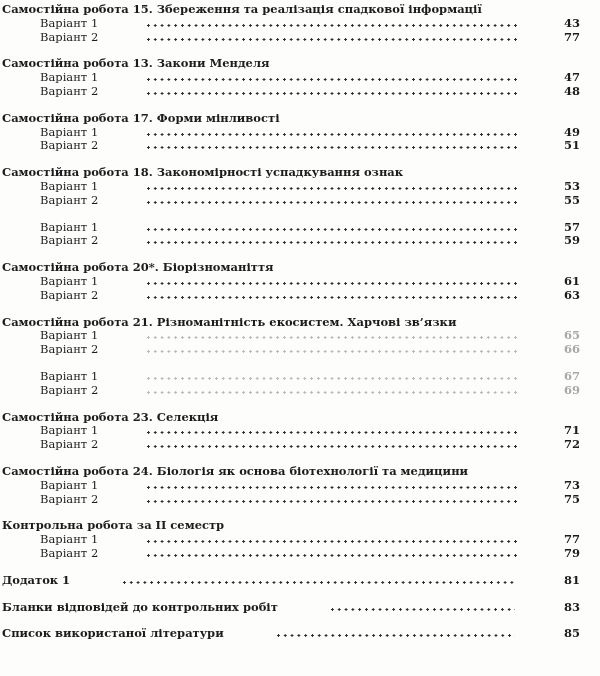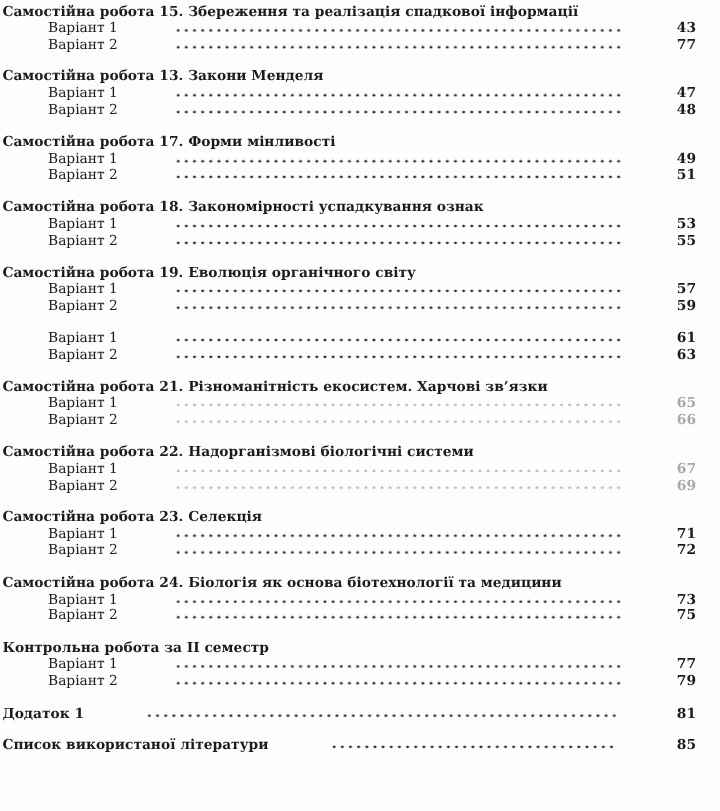--- a/index.html
+++ b/index.html
@@ -108,36 +108,36 @@
   </div>
 
   <div class="line entry">
     <span class="label">Варіант 2</span>
     <span class="leader"></span>
     <span class="pagenum">55</span>
   </div>
 </div>
 
   <div class="section">
-    <div class="line title">Самостійна робота 19. Еволюція органічного світу</div>
 
   <div class="line entry">
     <span class="label">Варіант 1</span>
     <span class="leader"></span>
     <span class="pagenum">57</span>
   </div>
 
   <div class="line entry">
     <span class="label">Варіант 2</span>
     <span class="leader"></span>
     <span class="pagenum">59</span>
   </div>
 </div>
 
   <div class="section">
+    <div class="line title">Самостійна робота 20*. Біорізноманіття</div>
 
   <div class="line entry">
     <span class="label">Варіант 1</span>
     <span class="leader"></span>
     <span class="pagenum">61</span>
   </div>
 
   <div class="line entry">
     <span class="label">Варіант 2</span>
     <span class="leader"></span>
@@ -155,21 +155,20 @@
   </div>
 
   <div class="line entry muted">
     <span class="label">Варіант 2</span>
     <span class="leader"></span>
     <span class="pagenum">66</span>
   </div>
 </div>
 
   <div class="section">
-    <div class="line title">Самостійна робота 22. Надорганізмові біологічні системи</div>
 
   <div class="line entry muted">
     <span class="label">Варіант 1</span>
     <span class="leader"></span>
     <span class="pagenum">67</span>
   </div>
 
   <div class="line entry muted">
     <span class="label">Варіант 2</span>
     <span class="leader"></span>
@@ -224,20 +223,25 @@
     <span class="pagenum">79</span>
   </div>
 </div>
 
   <div class="line standalone">
     <span class="label">Додаток 1</span>
     <span class="leader"></span>
     <span class="pagenum">81</span>
   </div>
 
+  <div class="line standalone">
+    <span class="label">Бланки відповідей до контрольних робіт</span>
+    <span class="leader"></span>
+    <span class="pagenum">83</span>
+  </div>
 
   <div class="line standalone">
     <span class="label">Список використаної літератури</span>
     <span class="leader"></span>
     <span class="pagenum">85</span>
   </div>
 </div>
 </div>
 
 </body></html>

